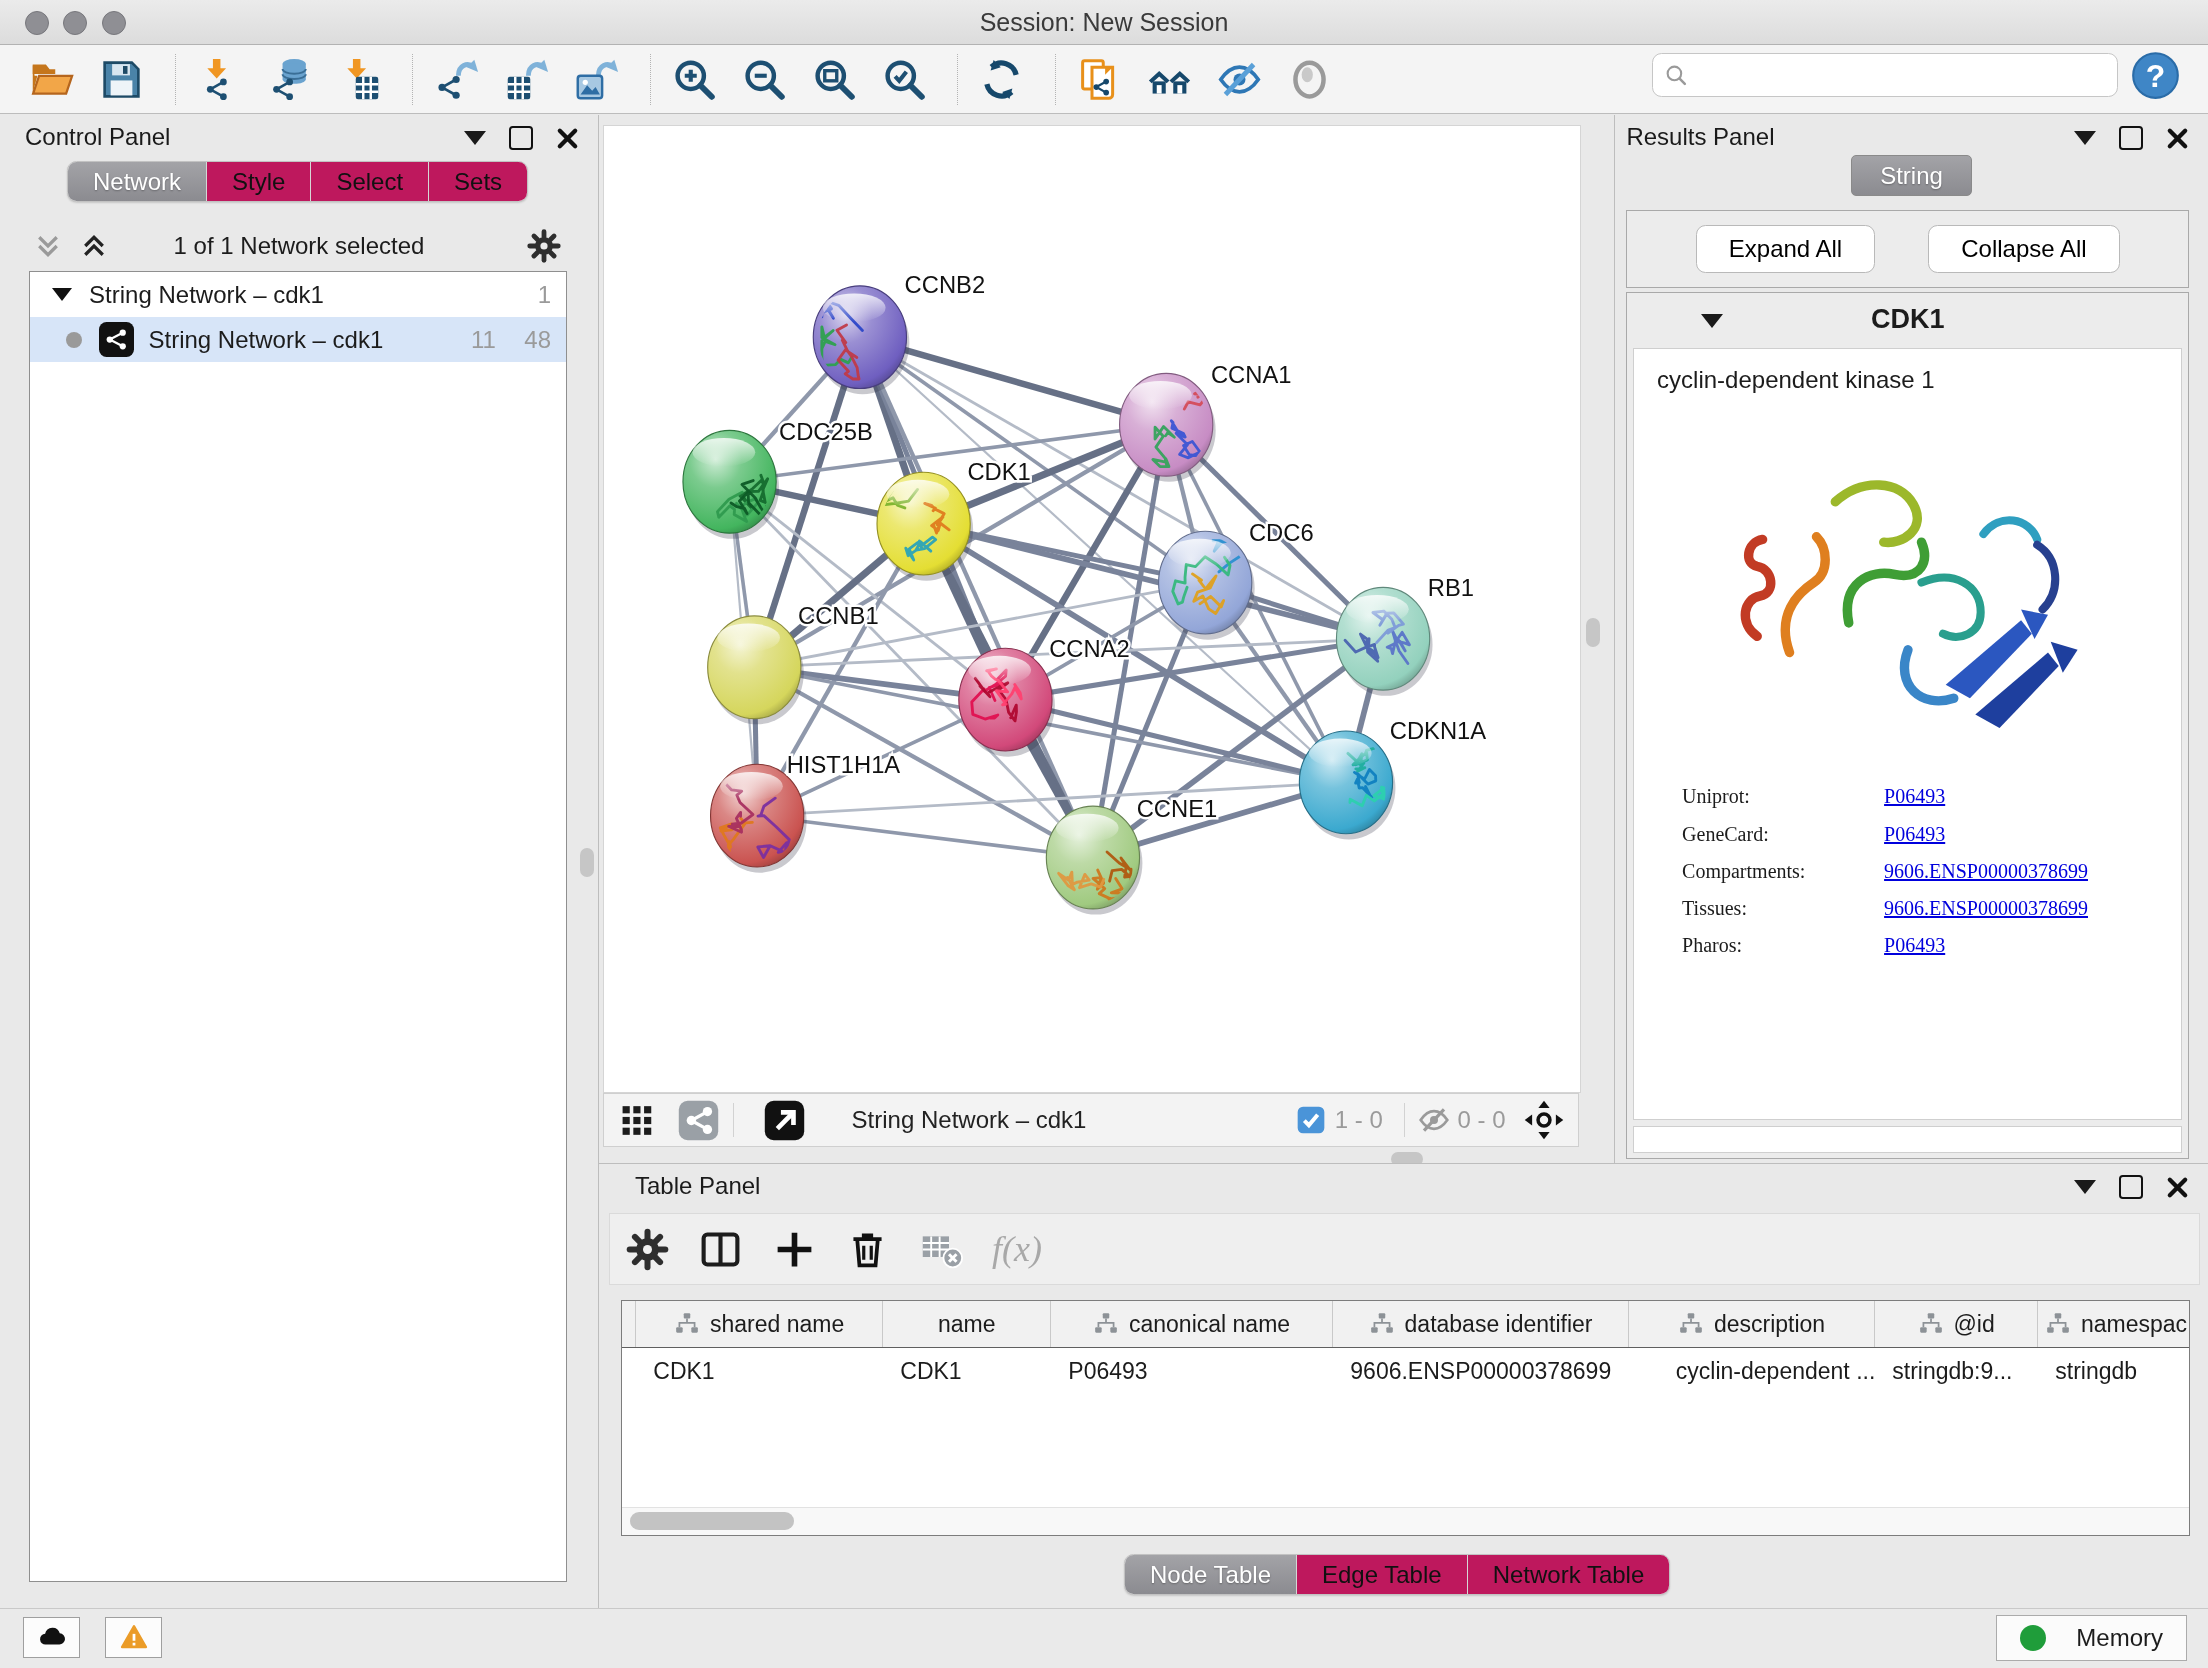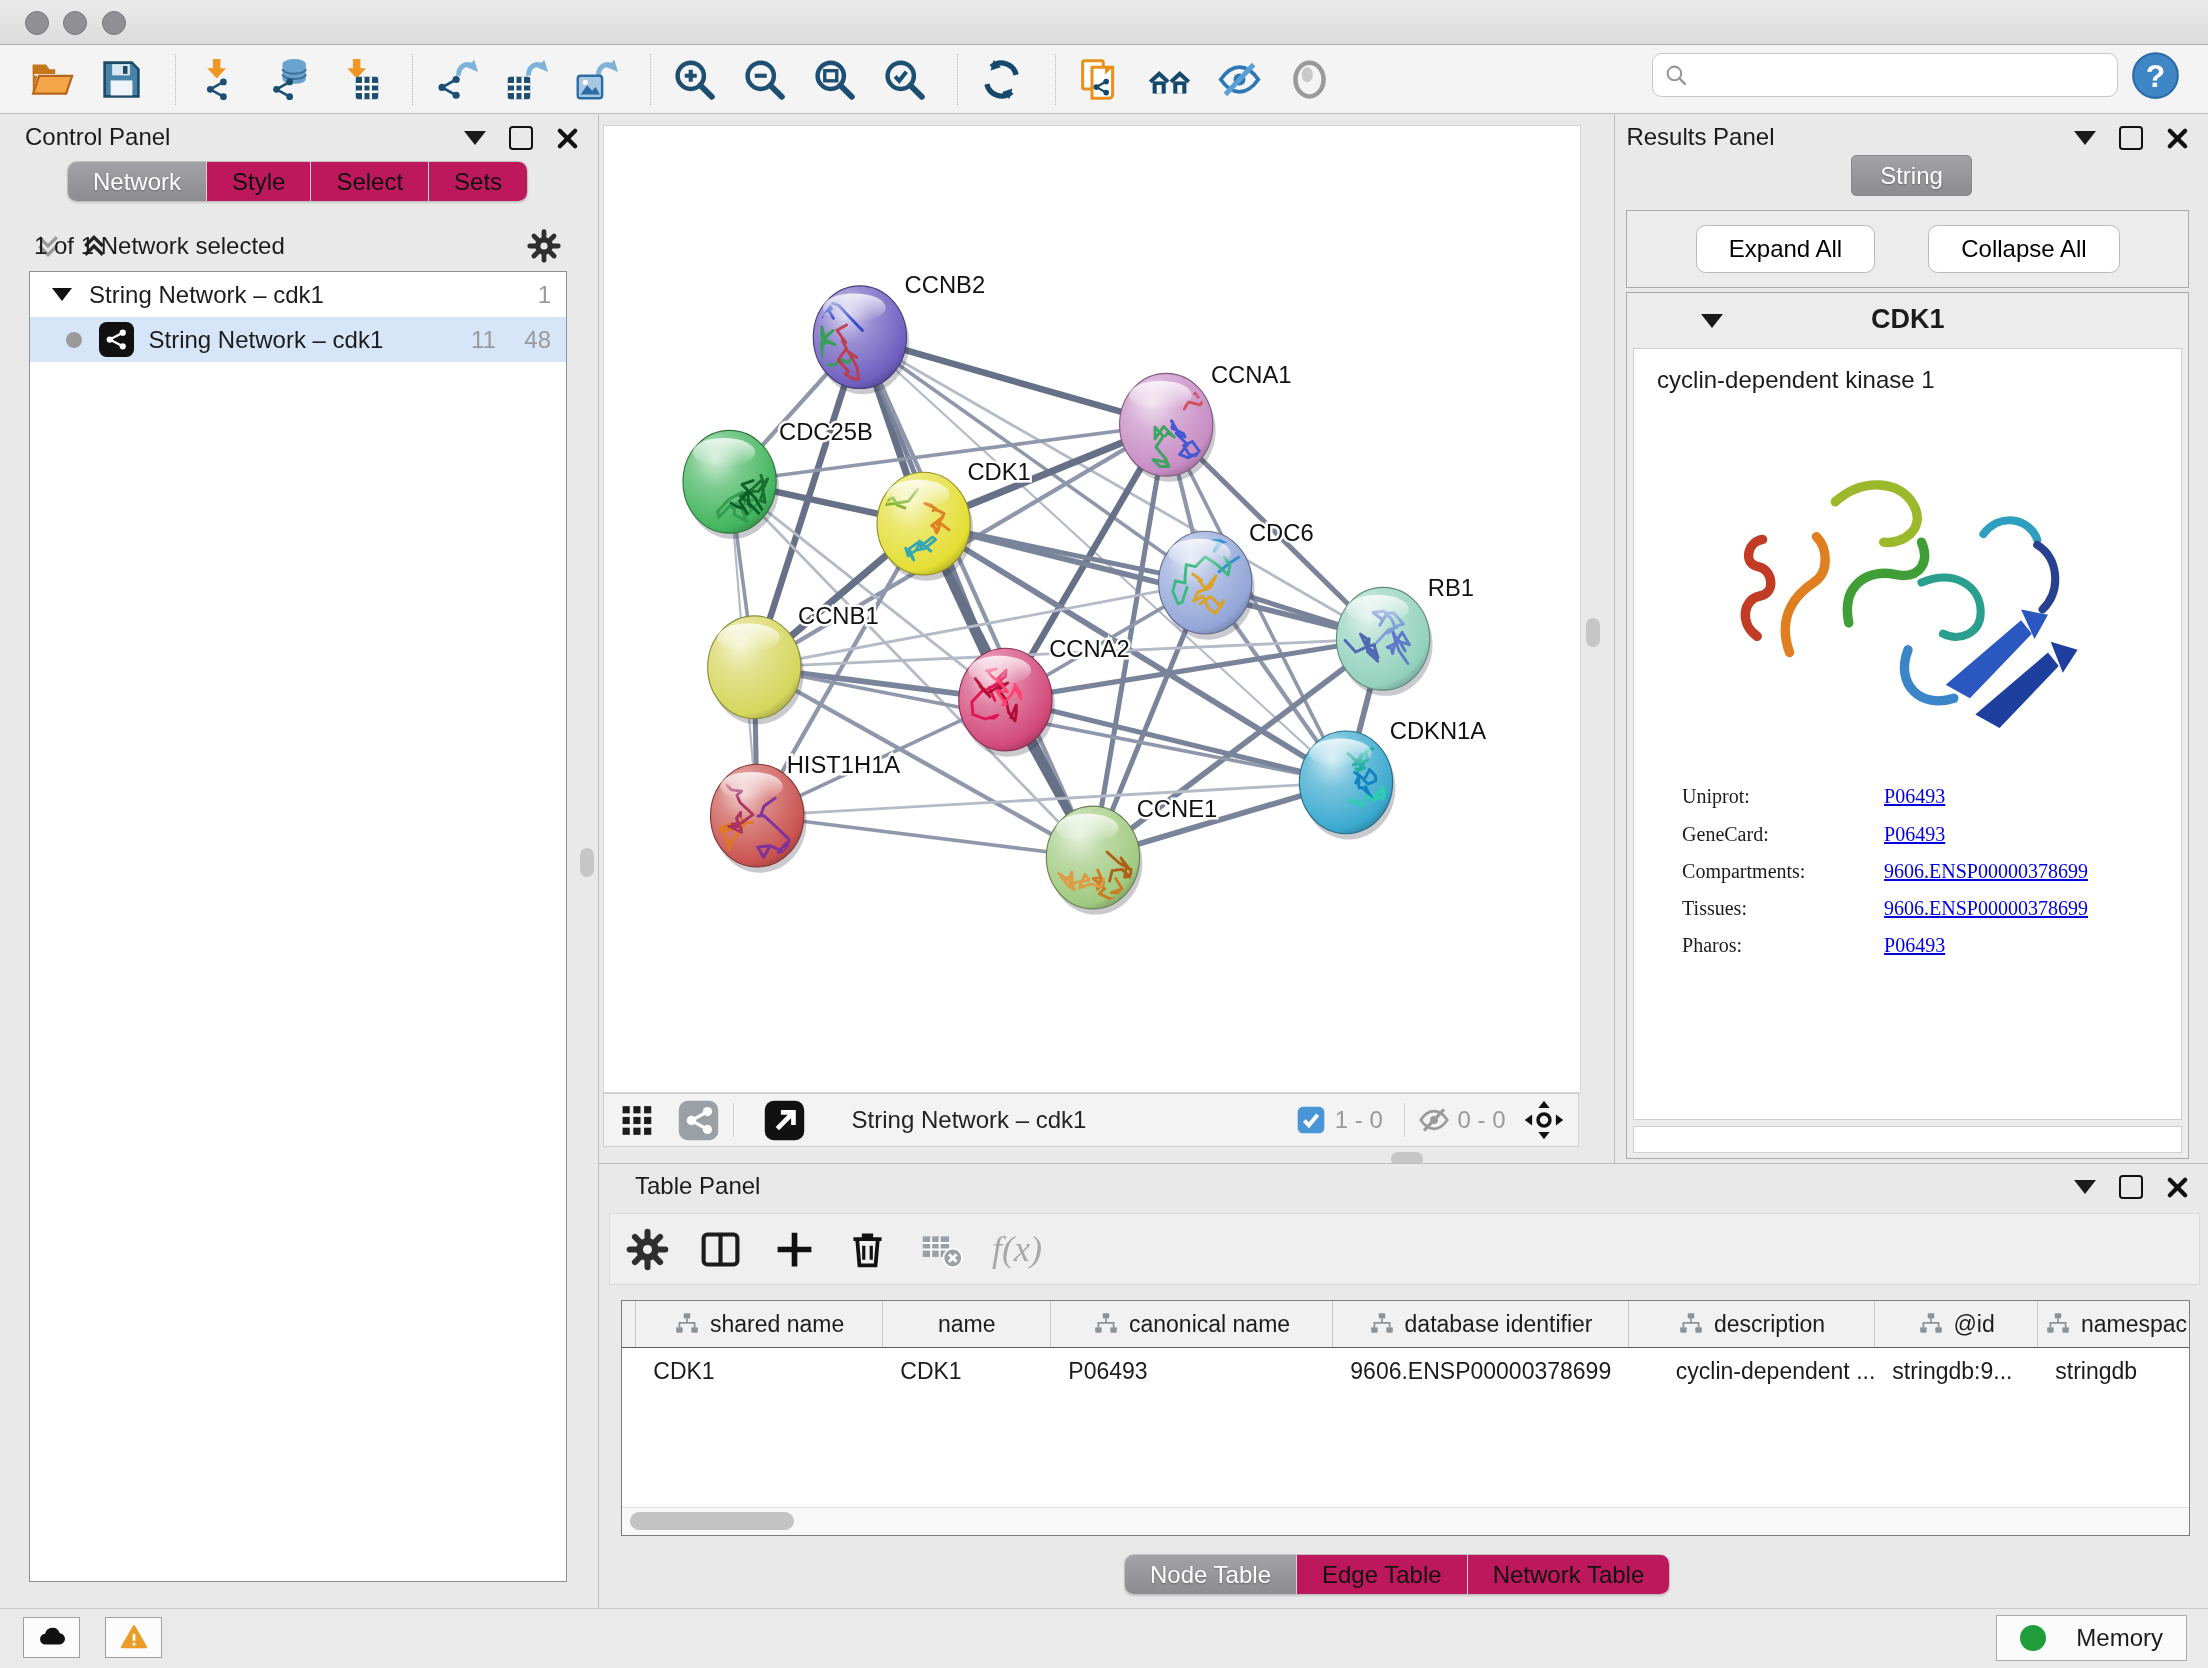--- a/index.html
+++ b/index.html
@@ -29,21 +29,21 @@
   
   .seg{display:flex;border-radius:9.5px;overflow:hidden;border:1px solid #c2c2c2;background:#fff;box-shadow:0 1px 1.9px rgba(0,0,0,.15);}
   .seg button{border:none;background:#be185d;font-size:24px;padding:5.7px 25px;border-left:1px solid #d6d6d6;color:#111;font-family:inherit;}
   .seg button:first-child{border-left:none;}
   .seg button.active{background:linear-gradient(#a3a3a7,#8b8b90);color:#fff;text-shadow:0 1px 1.9px rgba(0,0,0,.3);}
   
   .control{position:absolute;left:0;top:115px;width:598px;bottom:59px;background:#e9e9e9;border-right:1px solid #bdbdbd;}
   .ctabs{position:absolute;left:67px;top:46px;}
   .cstatus{position:absolute;left:0;right:0;top:108px;height:46px;}
   .cstatus .chev{position:absolute;top:7.6px;width:32px;height:30px;}
-  .cstatus .txt{position:absolute;left:0;right:0;top:8.6px;text-align:left;font-size:24px;margin-left:34px;}
+  .cstatus .txt{position:absolute;left:0;right:0;top:8.6px;text-align:center;font-size:24px;}
   .cstatus .gear{position:absolute;right:36px;top:4.8px;width:36px;height:36px;}
   .tree{position:absolute;left:28.5px;right:31px;top:156px;bottom:27px;background:#fff;border:1.9px solid #8f8f8f;font-size:24px;}
   .trow{height:45px;display:flex;align-items:center;padding:0 15px;}
   .trow .cnt{color:#9a9a9a;}
   .selrow{background:#d7e5f8;}
   .treetri{width:0;height:0;border-left:10.5px solid transparent;border-right:10.5px solid transparent;border-top:13.3px solid #111;margin:0 17px 0 7.6px;}
   .bdot{width:16px;height:16px;border-radius:50%;background:#9a9a9a;margin:0 17px 0 21px;}
   .badge{width:35px;height:35px;border-radius:7.6px;background:#111;display:flex;align-items:center;justify-content:center;margin-right:15px;}
   .badge svg{width:25px;height:25px;}
   
@@ -101,20 +101,21 @@
 <body>
 
 <div class="app">
 
   <div class="titlebar">
     <div class="lights">
       <div class="light"></div>
       <div class="light"></div>
       <div class="light"></div>
     </div>
+    <div class="wintitle">Session: New Session</div>
   </div>
 
   <div class="toolbar">
     <div class="tbtn">
       <svg viewBox="0 0 24 24">
           <path fill="#c5761c" d="M2 4h7l2 2.5h3V9H2z"></path>
           <path fill="#c5761c" d="M2 4v15l2.5-9H3z"></path>
           <path fill="#f2a648" stroke="#b5651d" stroke-width="1.2" d="M2.2 19.5l3.2-9.5H23l-3.2 9.5z"></path>
         </svg>
     </div>

